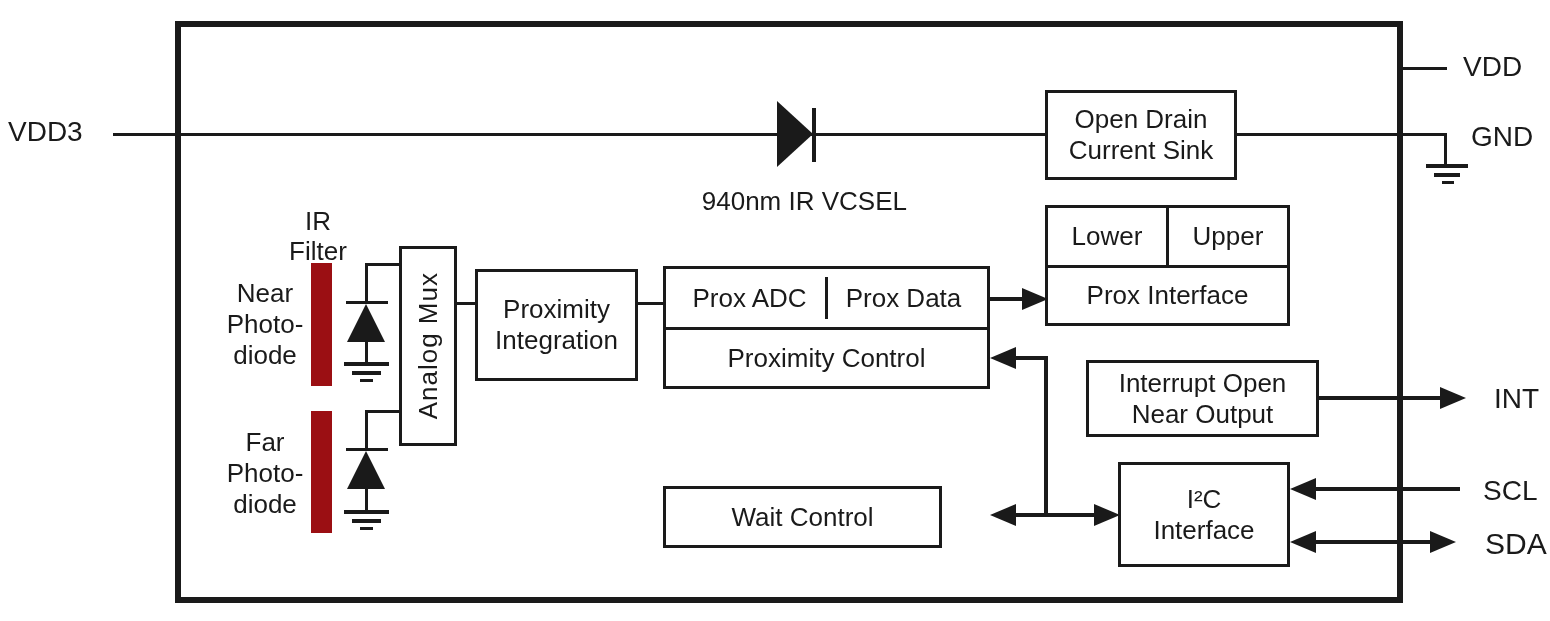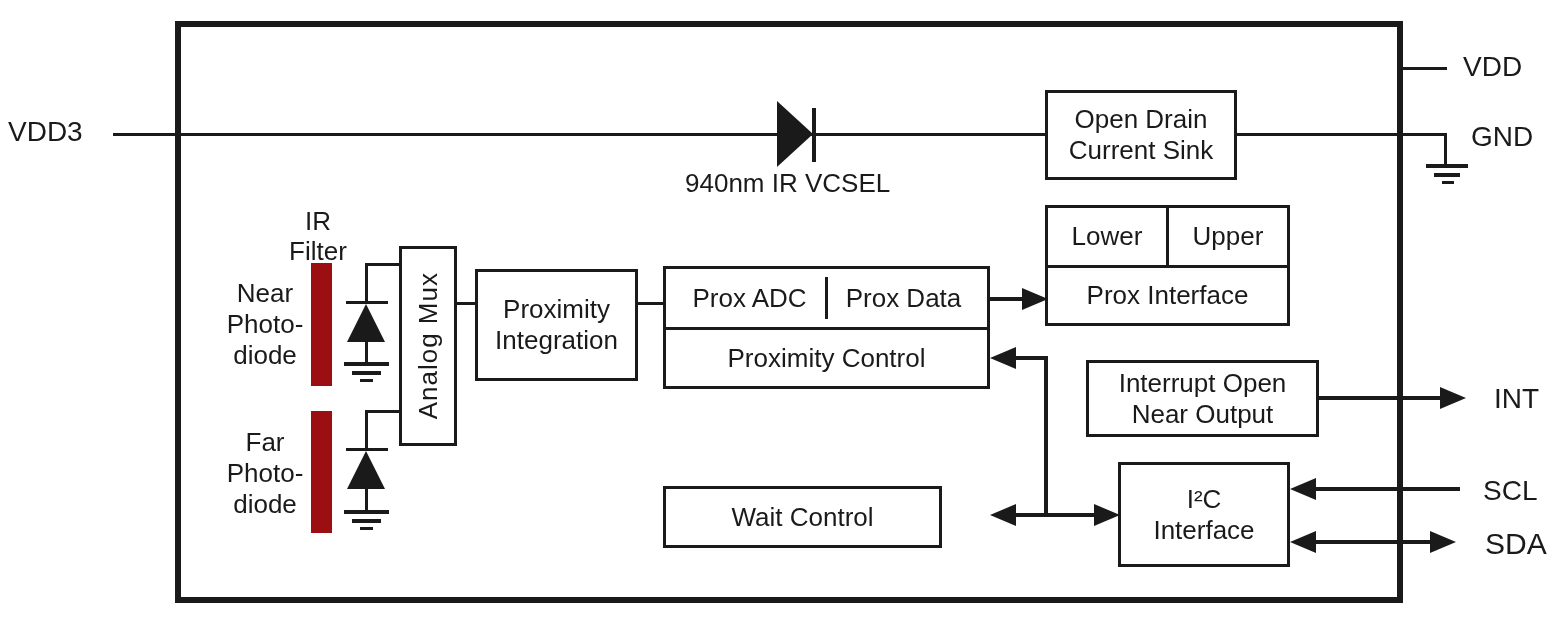--- a/index.html
+++ b/index.html
@@ -161,21 +161,21 @@
     </div>
   </div>
 
   <div class="box" style="left:1118px;top:462px;width:172px;height:105px;align-items:center;">
     <div class="stack">
       <span>I²C</span>
       <span>Interface</span>
     </div>
   </div>
 
-  <div class="label" style="left:685px;top:168px;width:222px;text-align:left;">940nm IR VCSEL</div>
+  <div class="label" style="left:685px;top:186px;width:222px;text-align:right;">940nm IR VCSEL</div>
 
   <div class="label center" style="left:258px;top:186px;width:120px;margin-top:20px;">
     <div>IR</div>
     <div>Filter</div>
   </div>
 
   <div class="label center" style="left:210px;top:278px;width:110px;line-height:31px;">
     <div>Near</div>
     <div>Photo-</div>
     <div>diode</div>

